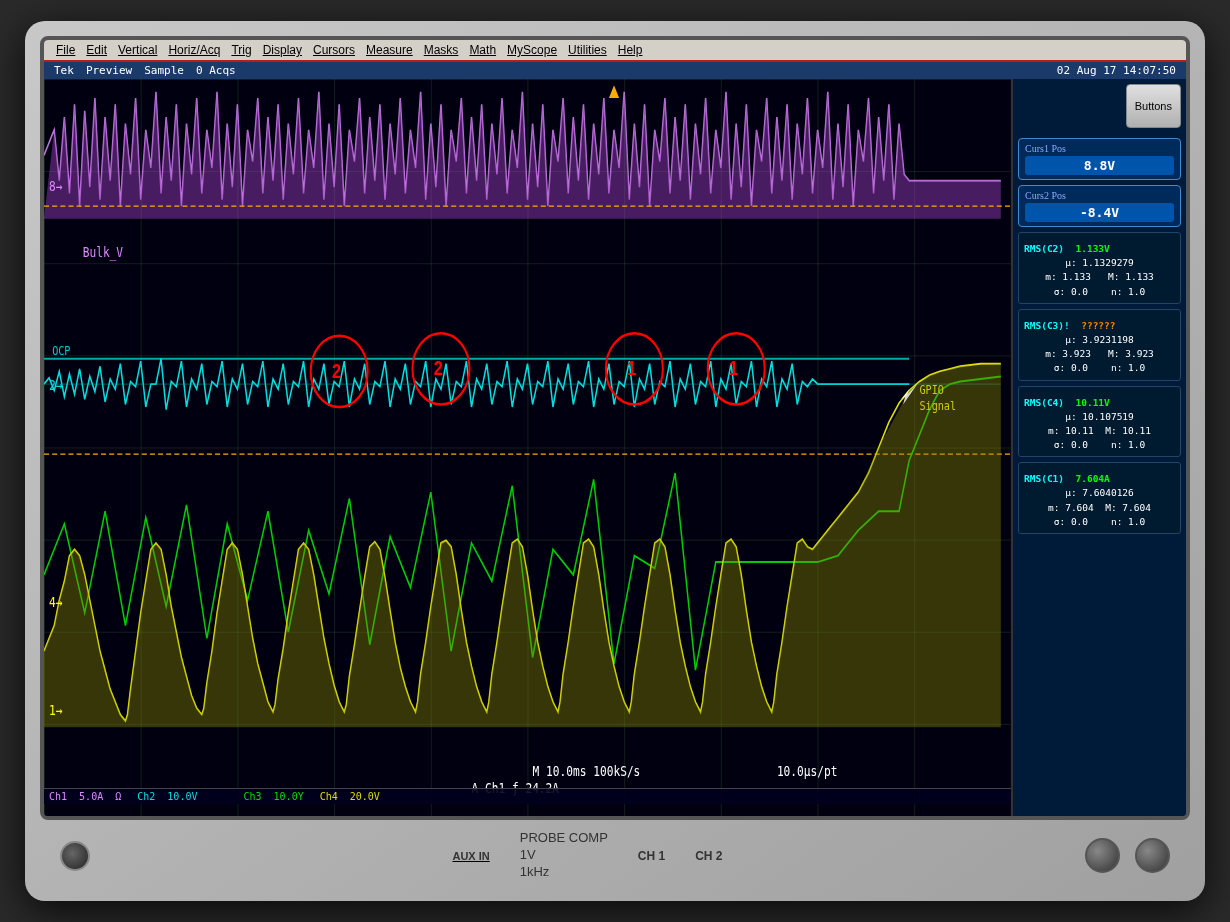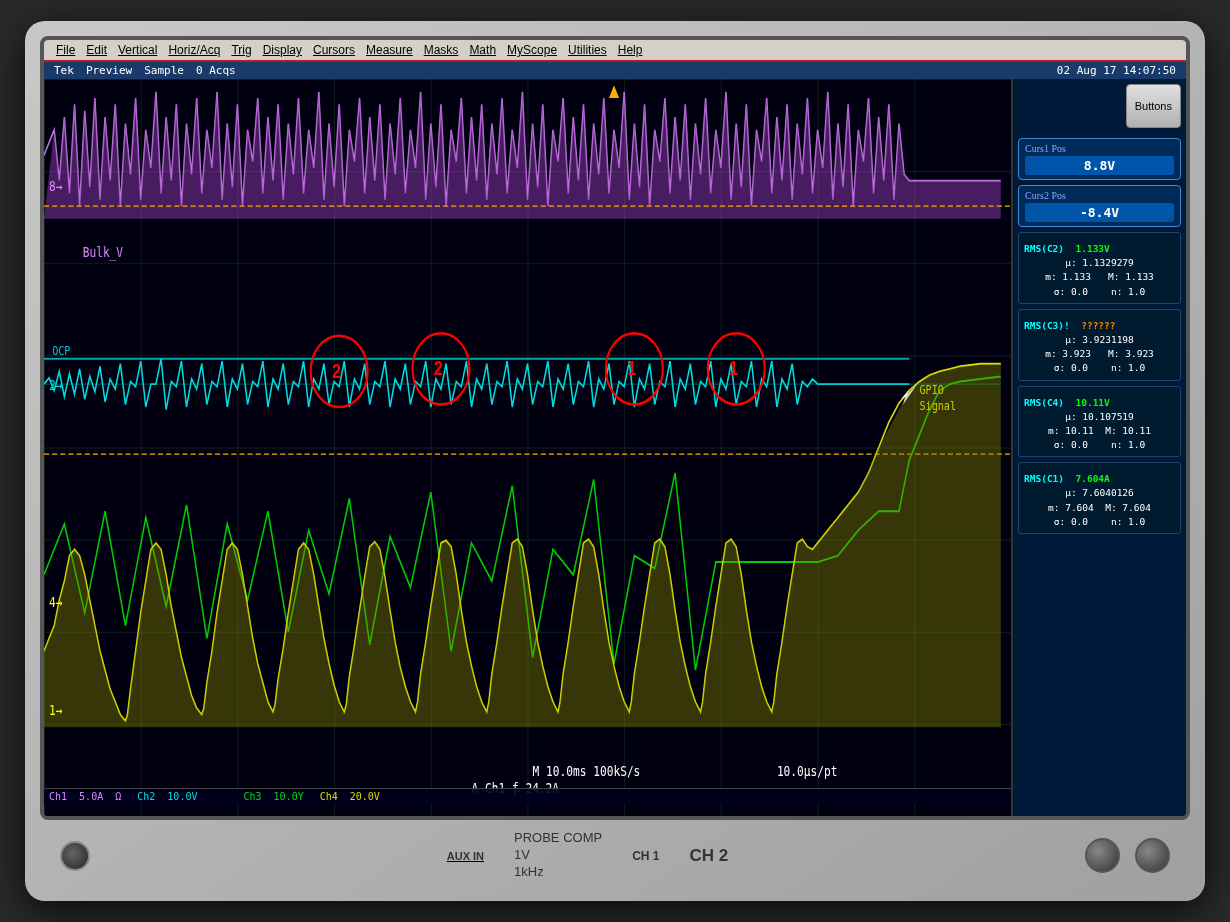--- a/index.html
+++ b/index.html
@@ -397,21 +397,21 @@
     <div style="display:flex; align-items:center; gap:30px;">
       <div style="text-align:center;text-decoration:underline;">
         <div style="font-size:11px; color:#333; font-weight:bold;">AUX IN</div>
       </div>
       <div style="font-size:13px; color:#333; line-height:1.3;">
         <div>PROBE COMP</div>
         <div>1V</div>
         <div>1kHz</div>
       </div>
       <div style="font-size:12px; color:#333; font-weight:bold;text-align:right;">CH 1</div>
-      <div style="font-size:17px; color:#333; font-weight:bold;">CH 2</div>
+      <div style="font-size:12px; color:#333; font-weight:bold;">CH 2</div>
     </div>
 
     <div style="display:flex; gap:15px;">
       <div class="knob"></div>
       <div class="knob"></div>
     </div>
   </div>
 
 </div>
 

